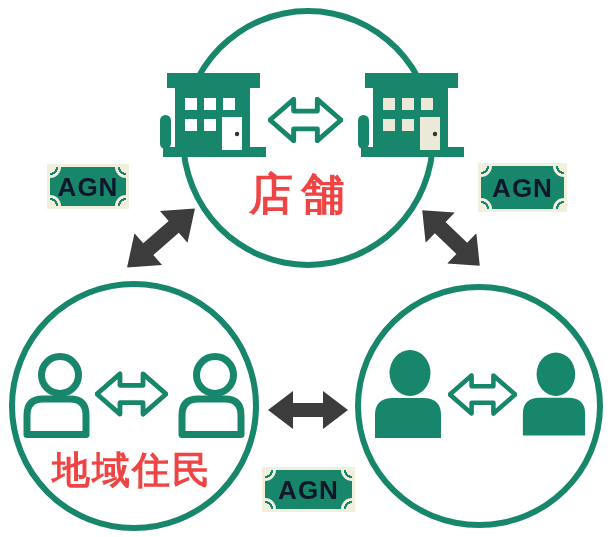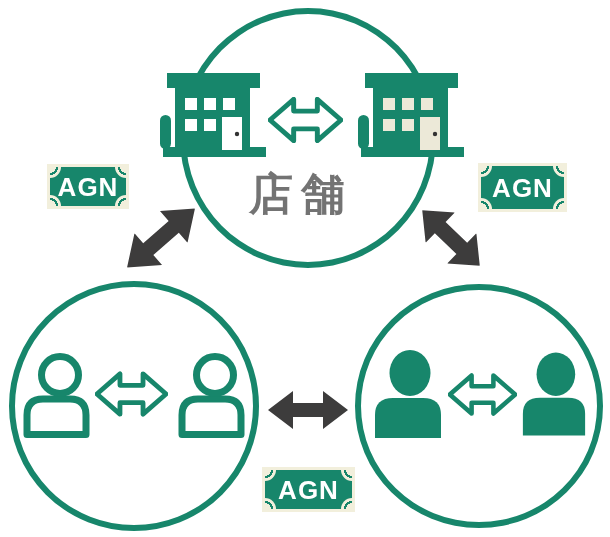--- a/index.html
+++ b/index.html
@@ -22,21 +22,21 @@
   #bld2{--win:#ECE9D8;}
   #swap-top{left:268px;top:97px;width:75px;height:46px;}
   #per1{left:20px;top:353px;width:73px;height:85px;}
   #per2{left:175px;top:353px;width:73px;height:85px;}
   #swap-res{left:95px;top:370px;width:73px;height:48px;}
   #perf1{left:373px;top:350px;width:70px;height:88px;}
   #perf2{left:521px;top:350px;width:66px;height:88px;}
   #swap-usr{left:448px;top:371px;width:69px;height:47px;}
   
   .nodelabel{
-    position:absolute;z-index:3;color:#737373;font-weight:bold;text-align:center;
+    position:absolute;z-index:3;color:#ef4444;font-weight:bold;text-align:center;
     white-space:nowrap;
   }
   #lbl-store{left:201px;top:172px;width:200px;font-size:44px;line-height:44px;letter-spacing:8px;}
   #lbl-res{left:12px;top:451px;width:240px;font-size:38px;line-height:38px;letter-spacing:2px;}
   #lbl-usr{left:367px;top:451px;width:240px;font-size:36px;line-height:36px;letter-spacing:2px;}
   
   .garrow{position:absolute;z-index:2;color:#3D3C3C;}
   .garrow svg{width:100%;height:100%;display:block;}
   #ga-left{left:116px;top:217px;width:90px;height:42px;transform:rotate(-41deg);}
   #ga-right{left:411px;top:217px;width:80px;height:42px;transform:rotate(44deg);}
@@ -49,21 +49,21 @@
   #agn-left{left:47px;top:164px;width:82px;height:45px;}
   #agn-right{left:478px;top:163px;width:89px;height:49px;}
   #agn-bottom{left:262px;top:467px;width:93px;height:45px;}
   .agn .corner{
     position:absolute;width:22px;height:22px;border-radius:50%;
     background:radial-gradient(circle at center,#F2EFDC 0 6px,#17866B 6px 8px,#F2EFDC 8px 11px);
   }
   .agn .tl{left:-11px;top:-11px;} .agn .tr{right:-11px;top:-11px;}
   .agn .bl{left:-11px;bottom:-11px;} .agn .br{right:-11px;bottom:-11px;}
   .agn-label{
-    position:relative;color:#ffffff;font-weight:bold;font-size:26px;letter-spacing:1px;line-height:1;
+    position:relative;color:#0f172a;font-weight:bold;font-size:26px;letter-spacing:1px;line-height:1;
   }
   .hidden-defs{position:absolute;width:0;height:0;overflow:hidden;}
 </style>
 </head>
 <body>
 
 <svg class="hidden-defs" aria-hidden="true">
   <defs>
 
     <symbol id="sym-building" viewBox="0 0 106 84">
@@ -119,20 +119,21 @@
 
   <svg class="icon" id="per1">
       <use href="#sym-person-out"></use>
     </svg>
   <svg class="icon" id="per2">
       <use href="#sym-person-out"></use>
     </svg>
   <svg class="icon" id="swap-res">
       <use href="#sym-swap"></use>
     </svg>
+  <div class="nodelabel" id="lbl-res">地域住民</div>
 
   <svg class="icon" id="perf1">
       <use href="#sym-person-fill"></use>
     </svg>
   <svg class="icon" id="perf2">
       <use href="#sym-person-fill"></use>
     </svg>
   <svg class="icon" id="swap-usr">
       <use href="#sym-swap"></use>
     </svg>

